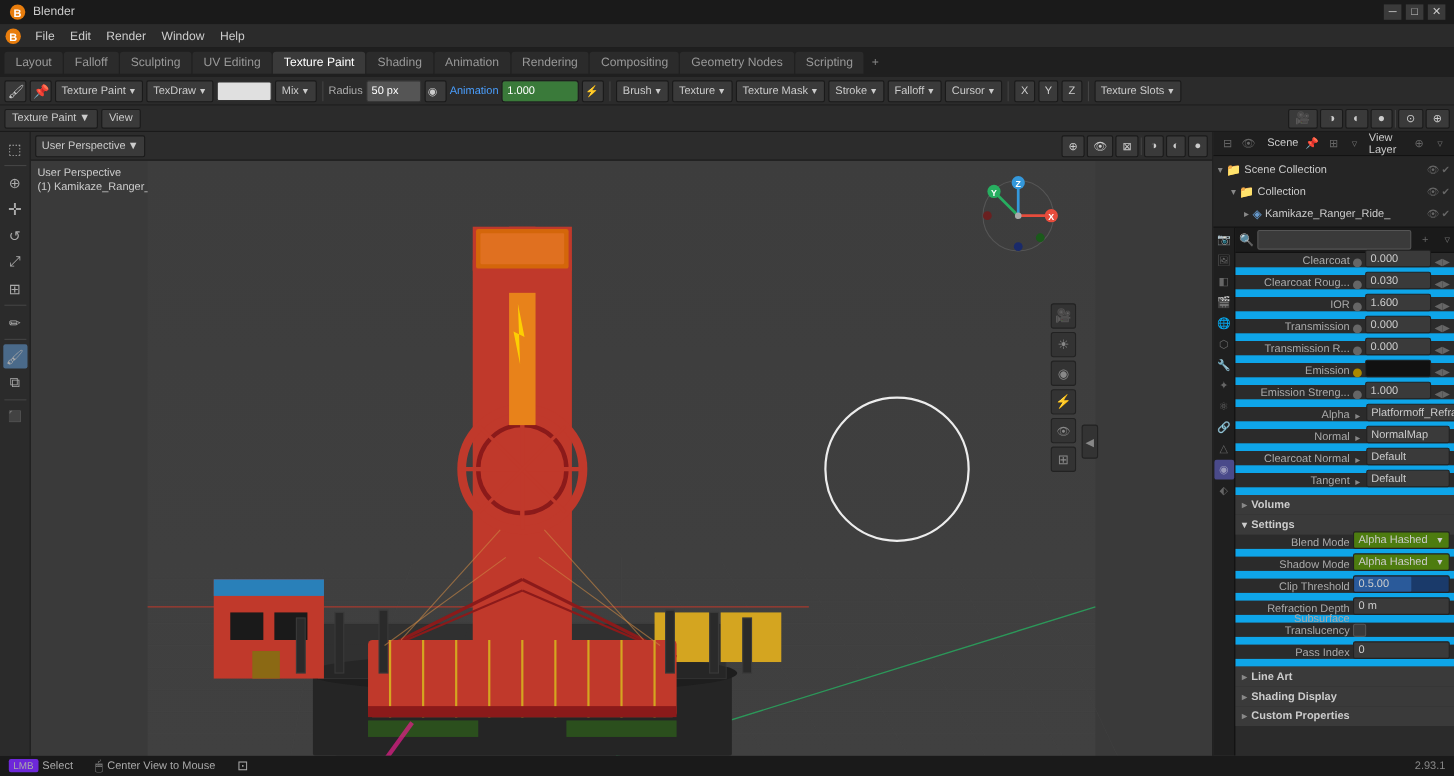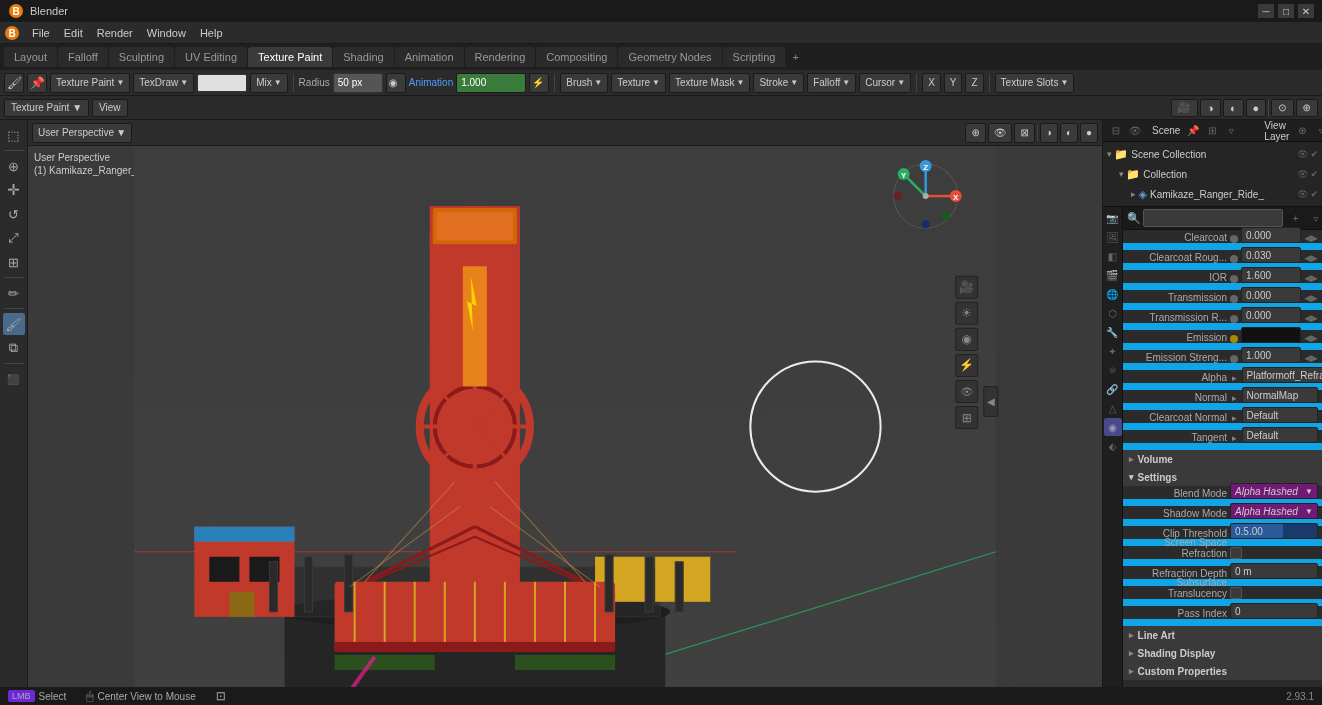--- a/index.html
+++ b/index.html
@@ -380,31 +380,30 @@
       width: 12px;
       height: 12px;
       border: 1px solid #555;
       background: #3a3a3a;
       border-radius: 2px;
       cursor: pointer;
     }
     .prop-dropdown {
       flex: 1;
       height: 16px;
-      background: #701a75;
+      background: #4d7c0f;
       border: 1px solid #222;
       border-radius: 2px;
       display: flex;
       align-items: center;
       padding: 0 4px;
       font-size: 10px;
       color: #ccc;
       cursor: pointer;
       justify-content: space-between;
-      font-style: italic;
     }
 
     
     #right-content {
       display: flex;
       flex: 1;
       overflow: hidden;
     }
 
     
@@ -872,21 +871,21 @@
         <div class="pic">⊟</div>
         <div class="pic">👁</div>
       </div>
       <div style="flex:1;"></div>
       <span style="font-size:10px;color:#ccc;">Scene</span>
       <div style="display:flex;align-items:center;gap:1px;">
         <div class="pic">📌</div>
         <div class="pic">⊞</div>
         <div class="pic">▿</div>
       </div>
-      <span style="font-size:10px;color:#ccc;margin-left:20px;">View Layer</span>
+      <span style="font-size:10px;color:#ccc;margin-left:0;">View Layer</span>
       <div style="display:flex;gap:1px;">
         <div class="pic">⊕</div>
         <div class="pic">▿</div>
       </div>
     </div>
 
     <div id="collection-tree" style="background:#252525;border-bottom:1px solid #111;">
       <div class="collection-item">
         <span class="coll-arrow">▾</span>
         <span style="font-size:11px;">📁</span>
@@ -1065,24 +1064,20 @@
           </div>
         </div>
 
         <div class="prop-row">
           <span class="prop-label">Clip Threshold</span>
           <div class="prop-value blue-fill" style="position:relative;overflow:hidden;">
             <span class="prop-value-text" style="position:relative;z-index:1;">0.5.00</span>
           </div>
         </div>
 
-        <div class="prop-row">
-          <span class="prop-label">Screen Space Refraction</span>
-          <div class="prop-checkbox"></div>
-        </div>
 
         <div class="prop-row">
           <span class="prop-label">Refraction Depth</span>
           <div class="prop-value">
             <span class="prop-value-text">0 m</span>
           </div>
         </div>
 
         <div class="prop-row">
           <span class="prop-label">Subsurface Translucency</span>

